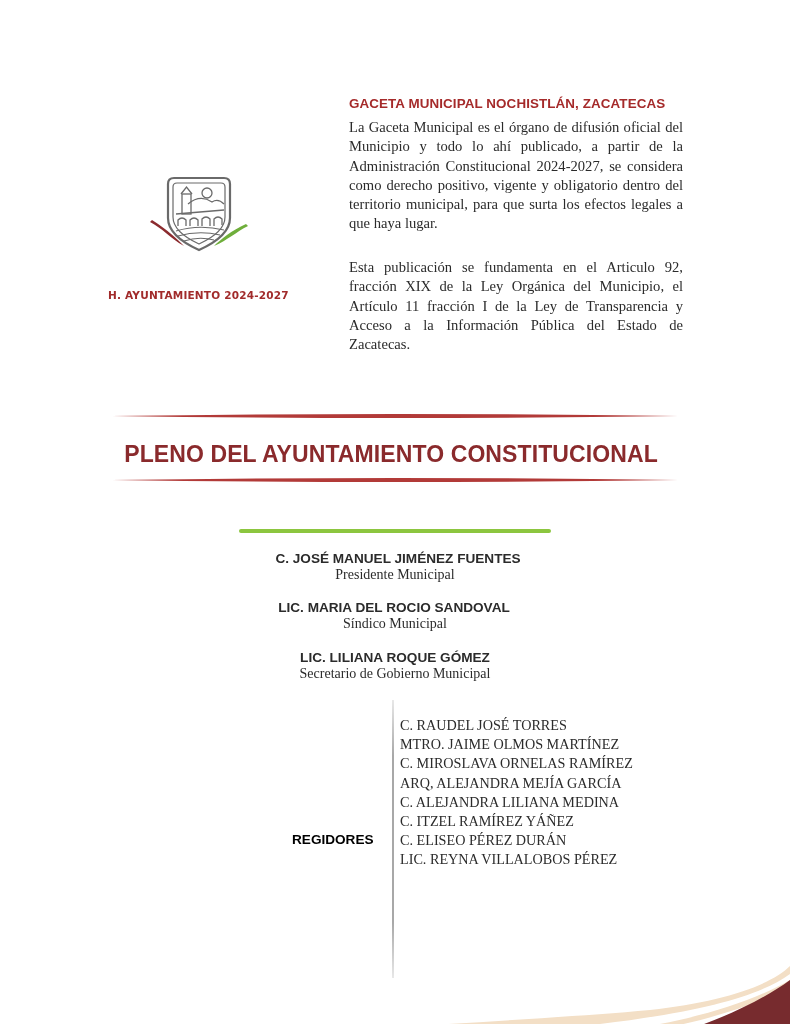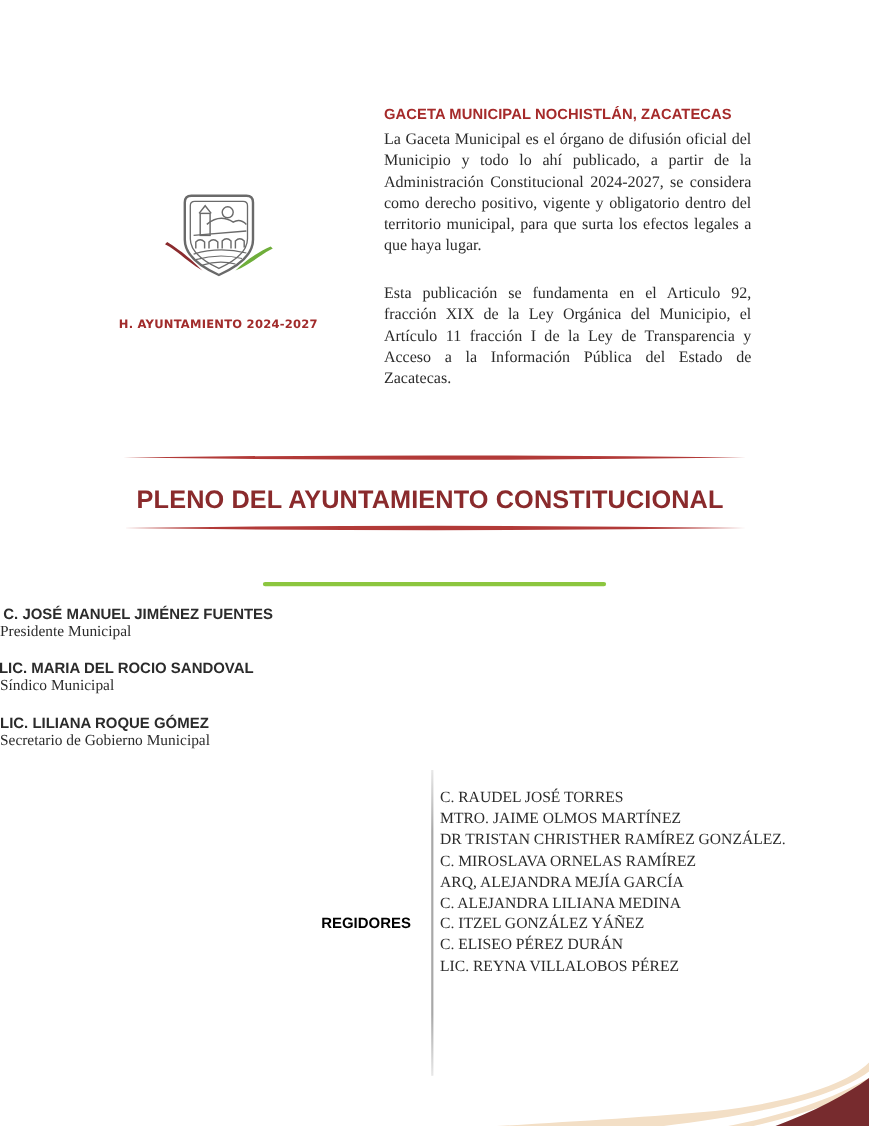--- a/index.html
+++ b/index.html
@@ -23,21 +23,21 @@
   .redline svg { width:100%; height:100%; display:block; }
   #line-top { top:393px; }
   #line-bottom { top:457px; }
 
   #pleno-title { left:0; width:790px; text-align:center; top:421px; font-family:"Liberation Sans", sans-serif; font-weight:bold; font-size:23px; color:#8a2a2c; letter-spacing:0.1px; }
   #pleno-title span { position:relative; left:-4px; }
 
   #green-line { left:239px; top:509px; width:312px; height:4px; background:#8cc63f; border-radius:2px; }
 
   
-  .official { left:0; width:790px; text-align:left; }
+  .official { left:0; width:790px; text-align:center; }
   .official .name { font-family:"Liberation Sans", sans-serif; font-weight:bold; font-size:13.6px; color:#2b2b2b; line-height:16px; }
   .official .role { font-family:"Liberation Serif", serif; font-size:14px; color:#2b2b2b; line-height:16px; }
   #off-0 { top:531px; }
   #off-0 .name { position:relative; left:3px; }
   #off-0 .role { position:relative; left:0px; }
   #off-1 { top:580px; }
   #off-1 .name { position:relative; left:-1px; }
   #off-2 { top:630px; }
 
   
@@ -102,25 +102,24 @@
 <div id="off-2" class="abs official">
   <div class="name">LIC. LILIANA ROQUE GÓMEZ</div>
   <div class="role">Secretario de Gobierno Municipal</div>
 </div>
 
 <div id="regidores-label" class="abs">REGIDORES</div>
 <div id="vline" class="abs"></div>
 <ul id="regidores-list" class="abs">
   <li>C. RAUDEL JOSÉ TORRES</li>
   <li>MTRO. JAIME OLMOS MARTÍNEZ</li>
-  <li>DR TRISTAN CHRISTHER RAMÍREZ GONZÁLEZ.</li>
   <li>C. MIROSLAVA ORNELAS RAMÍREZ</li>
   <li>ARQ, ALEJANDRA MEJÍA GARCÍA</li>
   <li>C. ALEJANDRA LILIANA MEDINA</li>
-  <li>C. ITZEL GONZÁLEZ YÁÑEZ</li>
+  <li>C. ITZEL RAMÍREZ YÁÑEZ</li>
   <li>C. ELISEO PÉREZ DURÁN</li>
   <li>LIC. REYNA VILLALOBOS PÉREZ</li>
 </ul>
 
 <div id="swoosh" class="abs">
   <svg viewBox="0 0 790 94" preserveAspectRatio="none">
     <path d="M230 94 C 320 78, 520 72, 650 60 C 720 52, 770 36, 790 16 L 790 24 C 760 46, 700 62, 600 74 C 480 86, 340 90, 230 94 Z" fill="#f3dfc6"></path>
     <path d="M500 94 C 620 84, 720 70, 790 30 L 790 36 C 740 66, 650 84, 560 94 Z" fill="#f3dfc6"></path>
     <path d="M640 94 C 710 76, 760 52, 790 30 L 790 94 Z" fill="#772b2e"></path>
   </svg>

